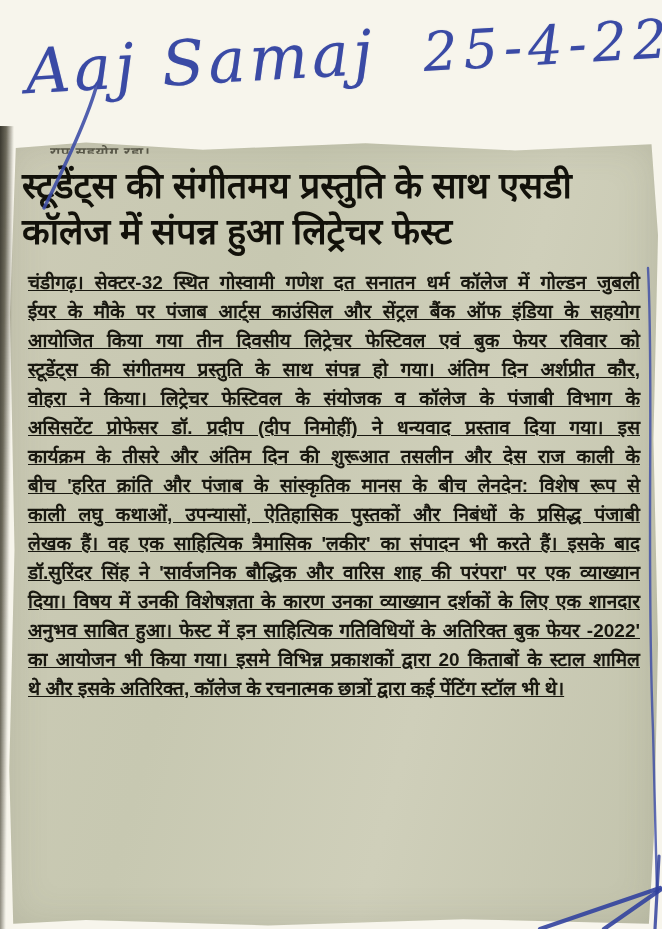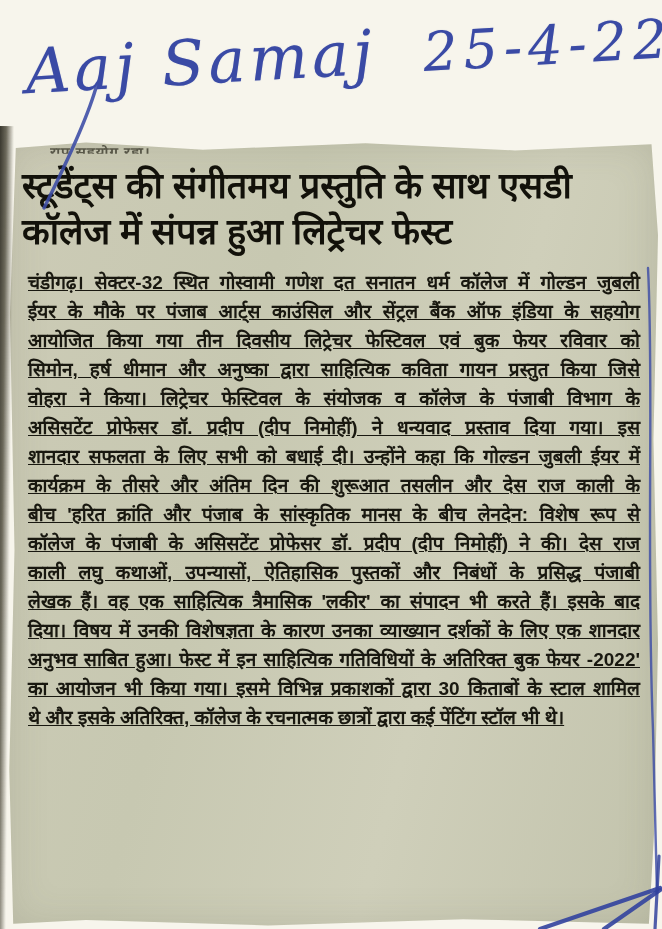--- a/index.html
+++ b/index.html
@@ -97,32 +97,31 @@
 
   <div class="headline">
     <div>स्टूडेंट्स की संगीतमय प्रस्तुति के साथ एसडी</div>
     <div>कॉलेज में संपन्न हुआ लिट्रेचर फेस्ट</div>
   </div>
 
   <div class="article-body">
       <div class="body-line">चंडीगढ़। सेक्टर-32 स्थित गोस्वामी गणेश दत सनातन धर्म कॉलेज में गोल्डन जुबली</div>
       <div class="body-line">ईयर के मौके पर पंजाब आर्ट्स काउंसिल और सेंट्रल बैंक ऑफ इंडिया के सहयोग</div>
       <div class="body-line">आयोजित किया गया तीन दिवसीय लिट्रेचर फेस्टिवल एवं बुक फेयर रविवार को</div>
-      <div class="body-line">सिमोन, हर्ष धीमान और अनुष्का द्वारा साहित्यिक कविता गायन प्रस्तुत किया जिसे</div>
+      <div class="body-line">स्टूडेंट्स की संगीतमय प्रस्तुति के साथ संपन्न हो गया। अंतिम दिन अर्शप्रीत कौर,</div>
       <div class="body-line">वोहरा ने किया। लिट्रेचर फेस्टिवल  के संयोजक व कॉलेज के पंजाबी विभाग के</div>
       <div class="body-line">असिसटेंट प्रोफेसर डॉ. प्रदीप (दीप निमोहीं) ने धन्यवाद प्रस्ताव दिया गया। इस</div>
-      <div class="body-line">शानदार सफलता के लिए सभी को बधाई दी। उन्होंने कहा कि गोल्डन जुबली ईयर में</div>
       <div class="body-line">कार्यक्रम के तीसरे और अंतिम दिन की शुरूआत तसलीन और देस राज काली के</div>
       <div class="body-line">बीच 'हरित क्रांति और पंजाब के सांस्कृतिक मानस के बीच लेनदेन: विशेष रूप से</div>
-      <div class="body-line">कॉलेज के पंजाबी के असिसटेंट प्रोफेसर डॉ. प्रदीप (दीप निमोहीं) ने की। देस राज</div>
       <div class="body-line">काली लघु कथाओं, उपन्यासों, ऐतिहासिक पुस्तकों और निबंधों के प्रसिद्ध पंजाबी</div>
       <div class="body-line">लेखक हैं। वह एक साहित्यिक त्रैमासिक 'लकीर' का संपादन भी करते हैं।  इसके बाद</div>
+      <div class="body-line">डॉ.सुरिंदर सिंह ने 'सार्वजनिक बौद्धिक और वारिस शाह की परंपरा' पर एक व्याख्यान</div>
       <div class="body-line">दिया। विषय में उनकी विशेषज्ञता के कारण उनका व्याख्यान दर्शकों के लिए एक शानदार</div>
       <div class="body-line">अनुभव साबित हुआ। फेस्ट में इन साहित्यिक गतिविधियों के अतिरिक्त बुक फेयर -2022'</div>
-      <div class="body-line">का आयोजन भी किया गया।  इसमे विभिन्न प्रकाशकों द्वारा 30 किताबों के स्टाल शामिल</div>
+      <div class="body-line">का आयोजन भी किया गया।  इसमे विभिन्न प्रकाशकों द्वारा 20 किताबों के स्टाल शामिल</div>
       <div class="body-line">थे और इसके अतिरिक्त, कॉलेज के रचनात्मक छात्रों द्वारा कई पेंटिंग स्टॉल भी थे।</div>
     </div>
 </div>
 
 <svg class="pen-overlay" viewBox="0 0 662 929" xmlns="http://www.w3.org/2000/svg">
 
   <path d="M97,84 C88,118 64,168 44,208" stroke="#3a4aa5" stroke-width="3.4" fill="none" stroke-linecap="round" opacity="0.88"></path>
 
   <path d="M648,268 C654,380 646,560 653,730 C655,800 656,850 657,893" stroke="#3a4aa5" stroke-width="2.4" fill="none" stroke-linecap="round" opacity="0.8"></path>
 

